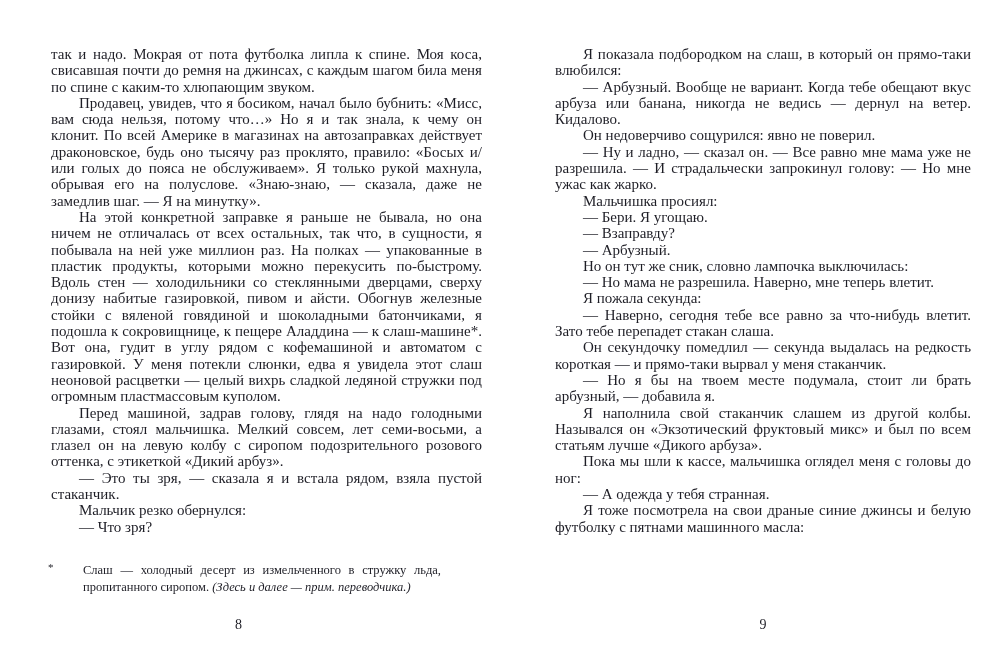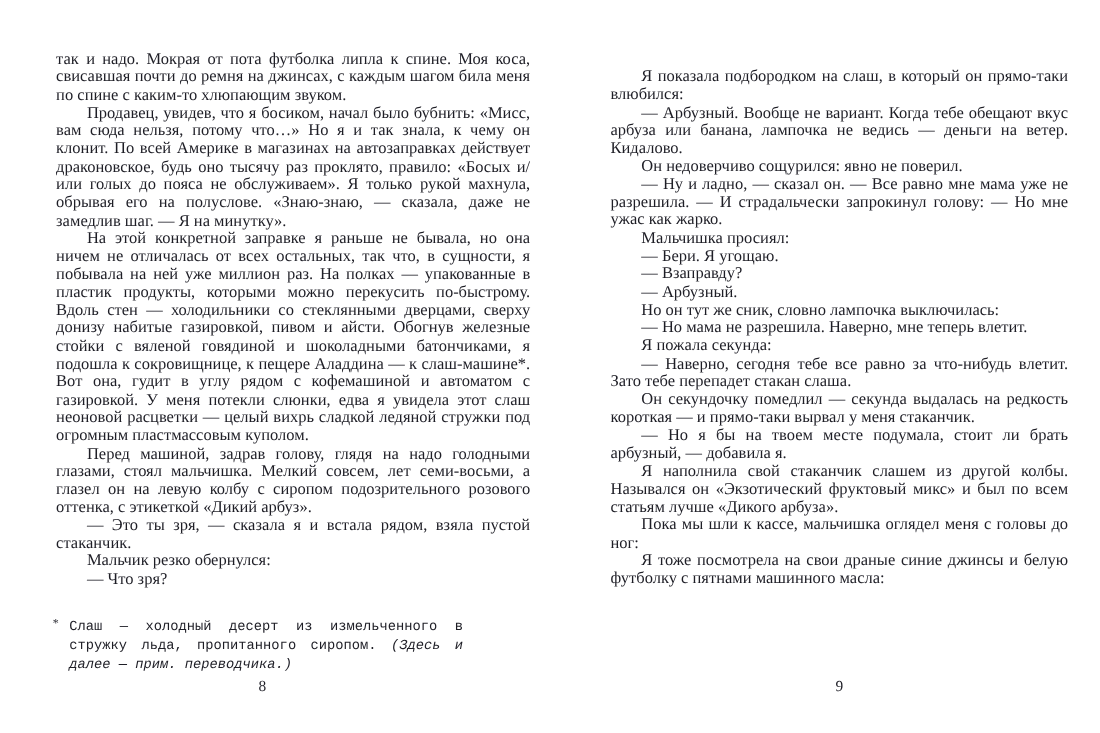--- a/index.html
+++ b/index.html
@@ -16,21 +16,21 @@
   .page {
     position: absolute;
     top: 46px;
     font-size: 15px;
     line-height: 16.3px;
     text-align: justify;
     hyphens: auto;
     -webkit-hyphens: auto;
   }
   .page-left  { left: 51px;  width: 431px; }
-  .page-right { left: 555px; width: 416px; margin-top: 16px; }
+  .page-right { left: 555px; width: 416px; }
 
   .page p {
     margin: 0;
     padding: 0;
     text-indent: 28px;
   }
   .page p[data-indent="false"] { text-indent: 0; }
 
   .footnote {
     position: absolute;
@@ -41,25 +41,24 @@
     line-height: 17px;
   }
   .footnote .fn-marker {
     position: absolute;
     left: -3px;
     top: -3px;
     font-size: 11px;
   }
   .footnote .fn-body {
     display: block;
-    margin-left: 12px;
+    margin-left: 32px;
     width: 358px;
     text-align: justify;
     hyphens: auto;
-    font-family: Liberation Mono, monospace;
     -webkit-hyphens: auto;
   }
 
   .pagenum {
     position: absolute;
     top: 617px;
     font-size: 14px;
     line-height: 16px;
     text-align: center;
   }
@@ -85,21 +84,21 @@
 
       <p data-indent="true">Мальчик резко обернулся:</p>
 
       <p data-indent="true">— Что зря?</p>
     </div>
 
   <div class="page page-right">
 
       <p data-indent="true">Я показала подбородком на слаш, в который он прямо-таки влюбился:</p>
 
-      <p data-indent="true">— Арбузный. Вообще не вариант. Когда тебе обещают вкус арбуза или банана, лампочка не ведись — деньги на ветер. Кидалово.</p>
+      <p data-indent="true">— Арбузный. Вообще не вариант. Когда тебе обещают вкус арбуза или банана, никогда не ведись — дернул на ветер. Кидалово.</p>
 
       <p data-indent="true">Он недоверчиво сощурился: явно не поверил.</p>
 
       <p data-indent="true">— Ну и ладно, — сказал он. — Все равно мне мама уже не разрешила. — И страдальчески запрокинул голову: — Но мне ужас как жарко.</p>
 
 
       <p data-indent="true">Мальчишка просиял:</p>
 
       <p data-indent="true">— Бери. Я угощаю.</p>
 
@@ -117,20 +116,21 @@
 
       <p data-indent="true">Он секундочку помедлил — секунда выдалась на редкость короткая — и прямо-таки вырвал у меня стаканчик.</p>
 
       <p data-indent="true">— Но я бы на твоем месте подумала, стоит ли брать арбузный, — добавила я.</p>
 
 
       <p data-indent="true">Я наполнила свой стаканчик слашем из другой колбы. Назывался он «Экзотический фруктовый микс» и был по всем статьям лучше «Дикого арбуза».</p>
 
       <p data-indent="true">Пока мы шли к кассе, мальчишка оглядел меня с головы до ног:</p>
 
+      <p data-indent="true">— А одежда у тебя странная.</p>
 
       <p data-indent="true">Я тоже посмотрела на свои драные синие джинсы и белую футболку с пятнами машинного масла:</p>
     </div>
 
   <div class="footnote">
     <span class="fn-marker">*</span>
     <span class="fn-body"><span>Слаш — холодный десерт из измельченного в стружку льда, пропитанного сиропом. </span><i>(Здесь и далее — прим. переводчика.)</i></span>
   </div>
 
   <div class="pagenum pagenum-left">8</div>

